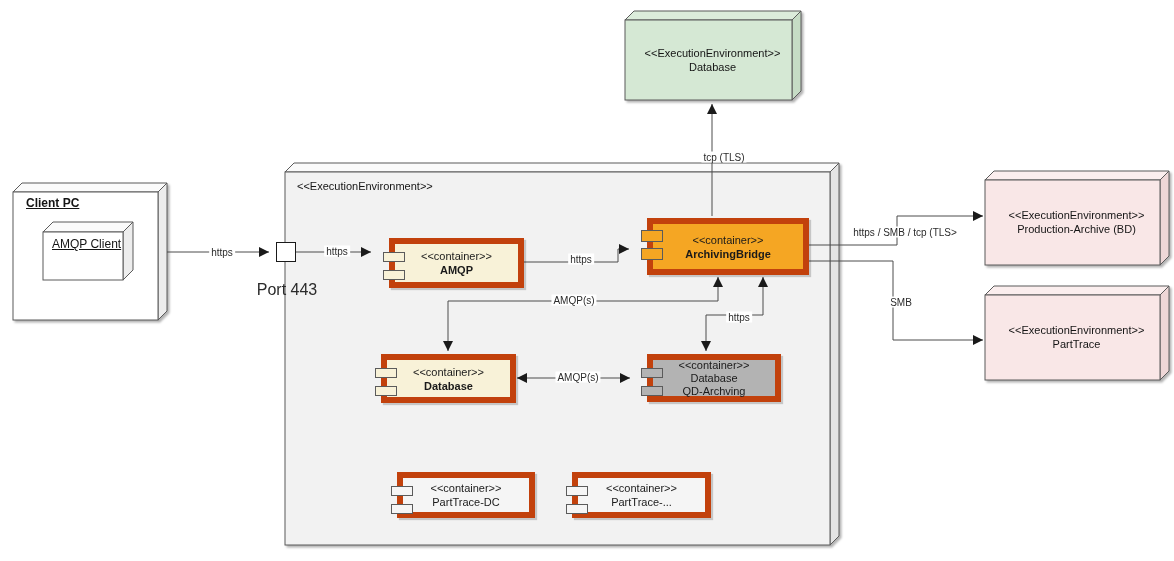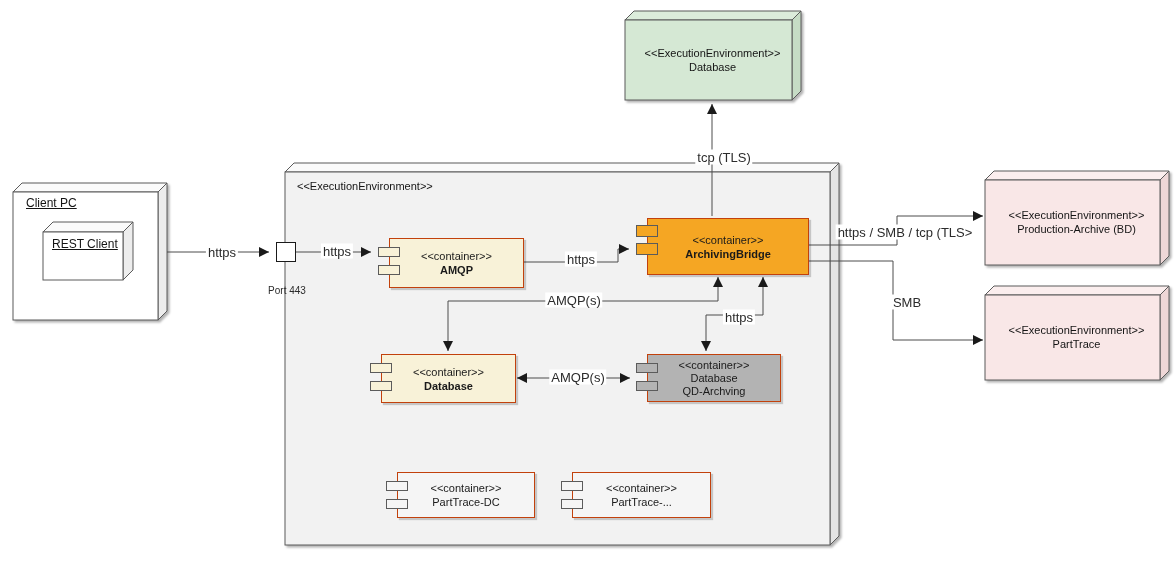--- a/index.html
+++ b/index.html
@@ -9,37 +9,37 @@
   .bg{z-index:1;}
   .edges{z-index:2;}
   .html-layer{position:absolute;left:4px;top:0;width:100%;height:100%;z-index:3;}
 
   
   .nlabel{position:absolute;text-align:center;font-size:11px;line-height:14px;color:#141414;}
   .nlabel.left{text-align:left;}
   .u{text-decoration:underline;font-size:12px;}
 
   
-  .comp{position:absolute;border:1px solid #c2410c;box-sizing:border-box;
+  .comp{position:absolute;border:6px solid #c2410c;box-sizing:border-box;
         display:flex;flex-direction:column;align-items:center;justify-content:center;
         font-size:11px;line-height:14px;text-align:center;
         box-shadow:2px 2px 1px rgba(0,0,0,0.18);}
   .comp .tab{position:absolute;left:-12px;width:22px;height:10px;background:inherit;
              border:1px solid #5b5b5b;box-sizing:border-box;}
   .comp .tab.t1{top:8px;}
   .comp .tab.t2{top:26px;}
   .comp.big .tab{height:12px;}
   .comp.big .tab.t1{top:6px;}
   .comp.big .tab.t2{top:24px;}
   .comp b{font-weight:bold;}
 
   
   .el{position:absolute;transform:translate(-50%,-50%);background:#fff;
-      padding:0 2px;font-size:13px;color:#2b2b2b;white-space:nowrap;z-index:4;}
-  .el.nobg{background:transparent;font-size:10px;}
+      padding:0 2px;font-size:10px;color:#2b2b2b;white-space:nowrap;z-index:4;}
+  .el.nobg{background:transparent;font-size:16px;}
 
   
   .port{position:absolute;left:272px;top:242px;width:20px;height:20px;background:#fff;
         border:1px solid #1a1a1a;box-sizing:border-box;z-index:4;}
 
   .shadow{filter:drop-shadow(2px 2px 1px rgba(0,0,0,0.30));}
 </style>
 </head>
 <body>
 
@@ -103,25 +103,25 @@
     </g>
   </svg>
 
   <div class="html-layer">
 
     <div class="nlabel" style="left:625px;top:46px;width:167px;">
       <div>&lt;&lt;ExecutionEnvironment&gt;&gt;</div>
       <div>Database</div>
     </div>
 
-    <div class="nlabel left" style="left:22px;top:196px;">
+    <div class="nlabel left" style="left:22px;top:196px;font-weight:bold;">
       <span class="u">Client PC</span>
     </div>
     <div class="nlabel left" style="left:48px;top:237px;">
-      <span class="u">REST Client</span>
+      <span class="u">AMQP Client</span>
     </div>
 
     <div class="nlabel left" style="left:293px;top:179px;">
       <span>&lt;&lt;ExecutionEnvironment&gt;&gt;</span>
     </div>
 
     <div class="nlabel" style="left:985px;top:208px;width:175px;">
       <div>&lt;&lt;ExecutionEnvironment&gt;&gt;</div>
       <div>Production-Archive (BD)</div>
     </div>
@@ -178,16 +178,16 @@
     <div class="el nobg" style="left:283px;top:290px;">Port 443</div>
 
     <div class="el" style="left:218px;top:252px;">https</div>
     <div class="el" style="left:333px;top:251px;">https</div>
     <div class="el" style="left:577px;top:259px;">https</div>
     <div class="el" style="left:720px;top:157px;">tcp (TLS)</div>
     <div class="el" style="left:570px;top:300px;">AMQP(s)</div>
     <div class="el" style="left:735px;top:317px;">https</div>
     <div class="el" style="left:574px;top:377px;">AMQP(s)</div>
     <div class="el" style="left:901px;top:232px;">https / SMB / tcp (TLS&gt;</div>
-    <div class="el" style="left:897px;top:302px;margin-left:6px;">SMB</div>
+    <div class="el" style="left:897px;top:302px;">SMB</div>
 
   </div>
 </div>
 
 </body></html>

